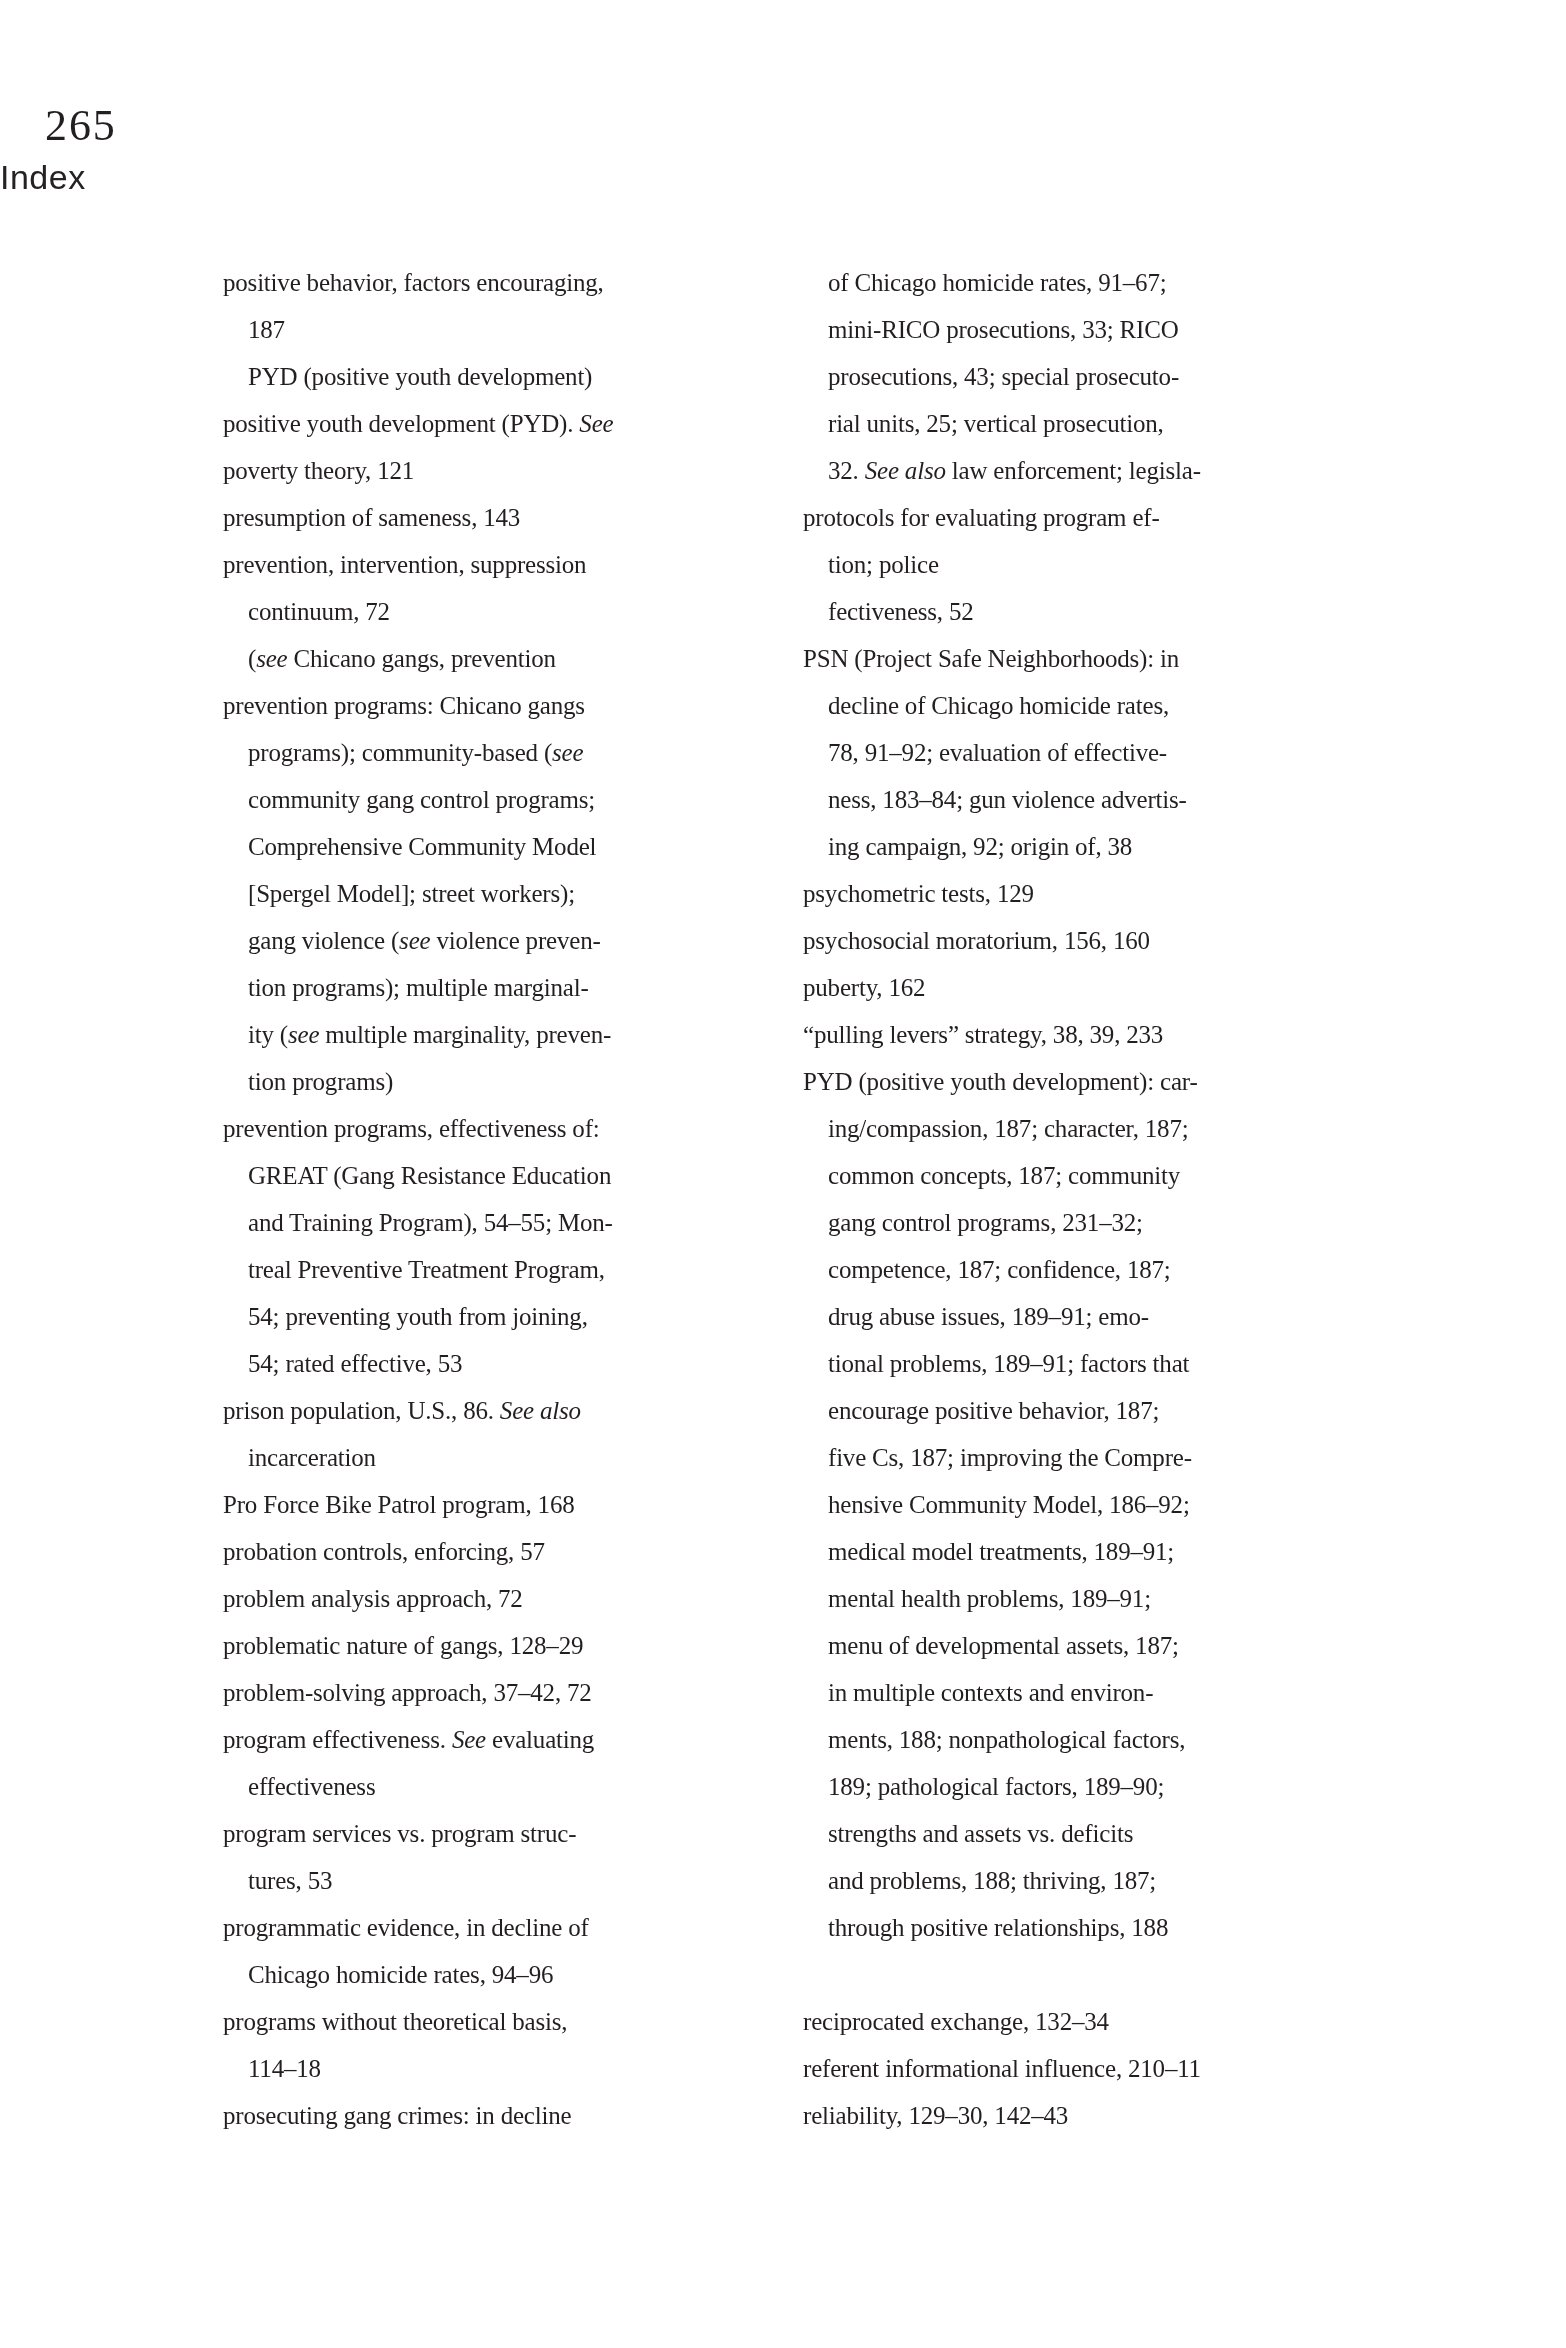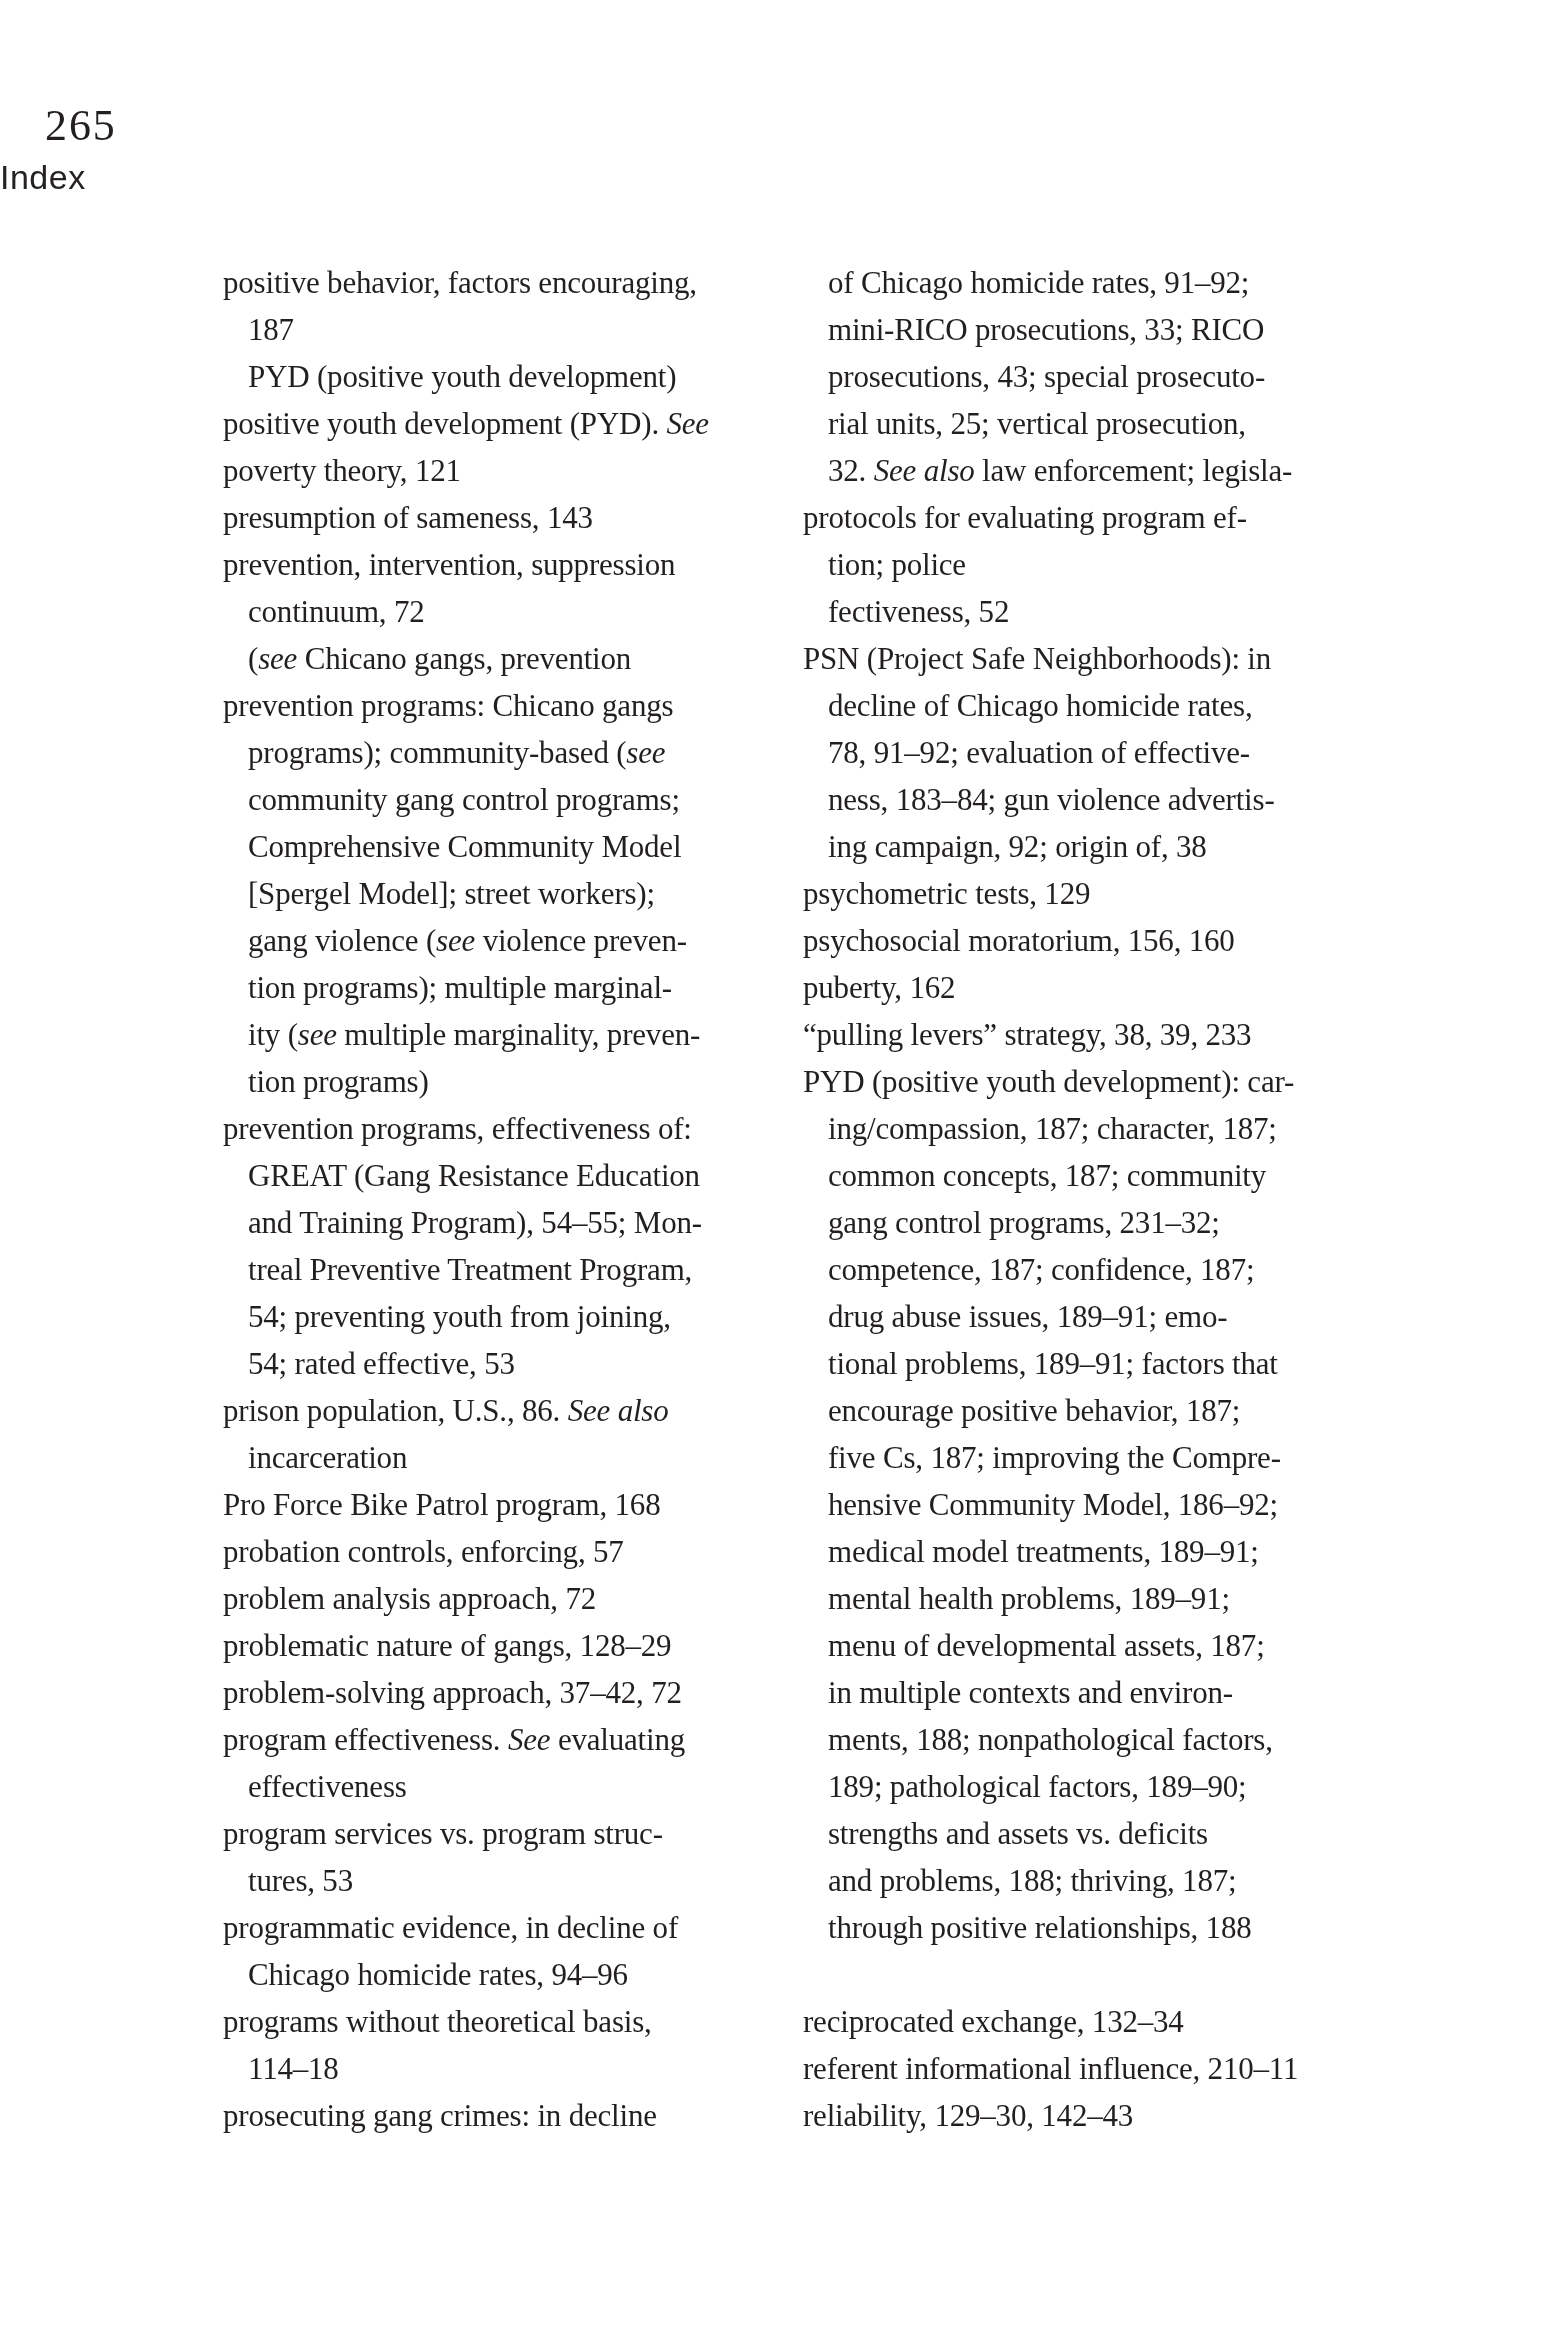--- a/index.html
+++ b/index.html
@@ -34,21 +34,21 @@
     text-align: left;
     font-family: "Liberation Sans", sans-serif;
     font-size: 34px;
     line-height: 1;
     letter-spacing: 0.5px;
     color: #262223;
   }
   .col {
     position: absolute;
     top: 259px;
-    font-size: 31px;
+    font-size: 25px;
     line-height: 47px;
     letter-spacing: -0.2px;
   }
   .col-left  { left: 223px; width: 582px; }
   .col-right { left: 803px; width: 609px; }
   .ln {
     height: 47px;
     white-space: nowrap;
   }
   .ln.ind { padding-left: 25px; }
@@ -96,21 +96,21 @@
     <div class="ln ind"><span>effectiveness</span></div>
     <div class="ln"><span>program services vs. program struc-</span></div>
     <div class="ln ind"><span>tures, 53</span></div>
     <div class="ln"><span>programmatic evidence, in decline of</span></div>
     <div class="ln ind"><span>Chicago homicide rates, 94–96</span></div>
     <div class="ln"><span>programs without theoretical basis,</span></div>
     <div class="ln ind"><span>114–18</span></div>
     <div class="ln"><span>prosecuting gang crimes: in decline</span></div>
   </div>
 <div class="col col-right">
-    <div class="ln ind"><span>of Chicago homicide rates, 91–92;</span></div>
+    <div class="ln ind"><span>of Chicago homicide rates, 91–67;</span></div>
     <div class="ln ind"><span>mini-RICO prosecutions, 33; RICO</span></div>
     <div class="ln ind"><span>prosecutions, 43; special prosecuto-</span></div>
     <div class="ln ind"><span>rial units, 25; vertical prosecution,</span></div>
     <div class="ln ind"><span>32. </span><span class="it">See also</span><span> law enforcement; legisla-</span></div>
     <div class="ln"><span>protocols for evaluating program ef-</span></div>
     <div class="ln ind"><span>tion; police</span></div>
     <div class="ln ind"><span>fectiveness, 52</span></div>
     <div class="ln"><span>PSN (Project Safe Neighborhoods): in</span></div>
     <div class="ln ind"><span>decline of Chicago homicide rates,</span></div>
     <div class="ln ind"><span>78, 91–92; evaluation of effective-</span></div>

